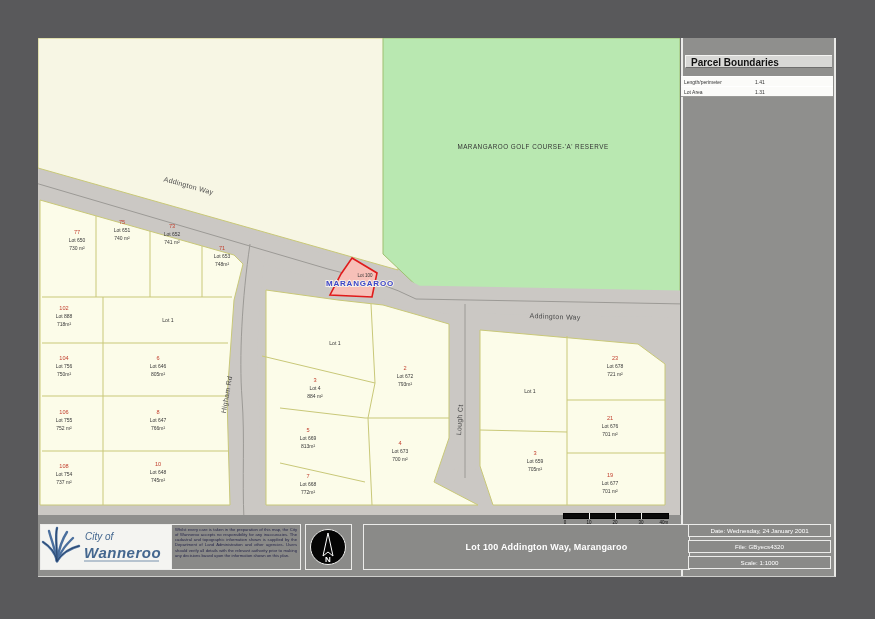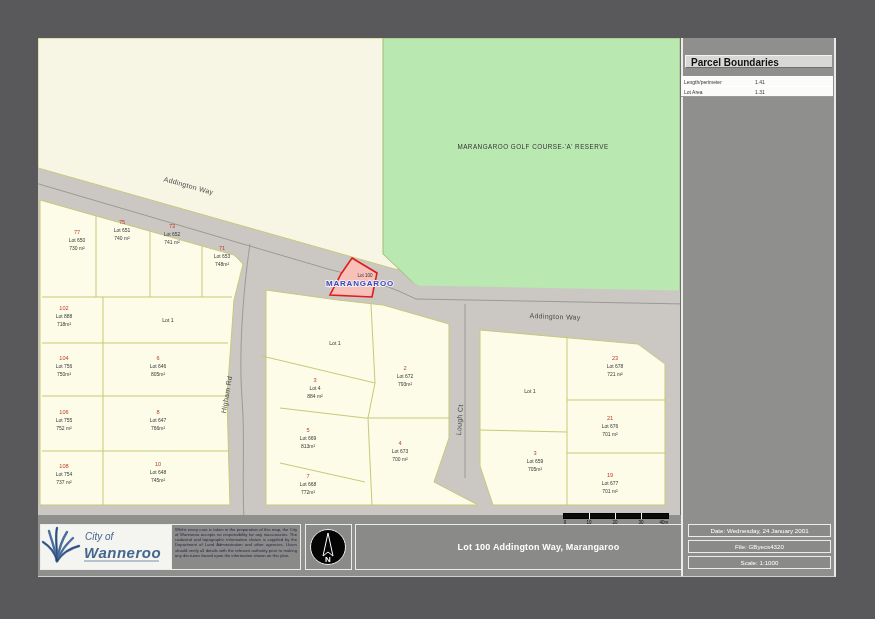--- a/index.html
+++ b/index.html
@@ -22,21 +22,21 @@
   #scalebar{left:525px;top:473px;width:106px;height:15px;}
   #scalebar .bar{position:absolute;left:0;top:2px;width:104px;height:4px;background:#0a0a0a;border:1px solid #000;}
   #scalebar .tick{position:absolute;top:2px;width:1px;height:6px;background:#f2f2f0;}
   #scalebar .lbl{position:absolute;top:9px;transform:translateX(-50%);font-size:4.5px;color:#111;}
   
   .fbox{top:486px;height:46px;background:#8a8a88;border:1px solid #ececea;box-sizing:border-box;}
   #logo-box{left:2px;width:133px;background:#f4f4f1;}
   #disclaimer-box{left:133px;width:130px;}
   #disclaimer-box .txt{margin:2px 3px;font-size:4.2px;line-height:1.22;color:#26264a;text-align:justify;}
   #north-box{left:267px;width:47px;}
-  #title-box{left:317px;width:327px;color:#fff;font-size:9px;font-weight:600;letter-spacing:.2px;
+  #title-box{left:325px;width:327px;color:#fff;font-size:9px;font-weight:600;letter-spacing:.2px;
        display:flex;align-items:center;justify-content:center;text-align:center;padding-left:40px;}
   .info-row{left:650px;width:143px;height:13px;background:#8a8a88;border:1px solid #ececea;
        box-sizing:border-box;color:#fff;font-size:6.2px;display:flex;align-items:center;justify-content:center;}
   svg text{font-family:"Liberation Sans",sans-serif;}
 </style>
 </head>
 <body>
 
 <div id="stage">
   <div id="sheet" class="abs">

